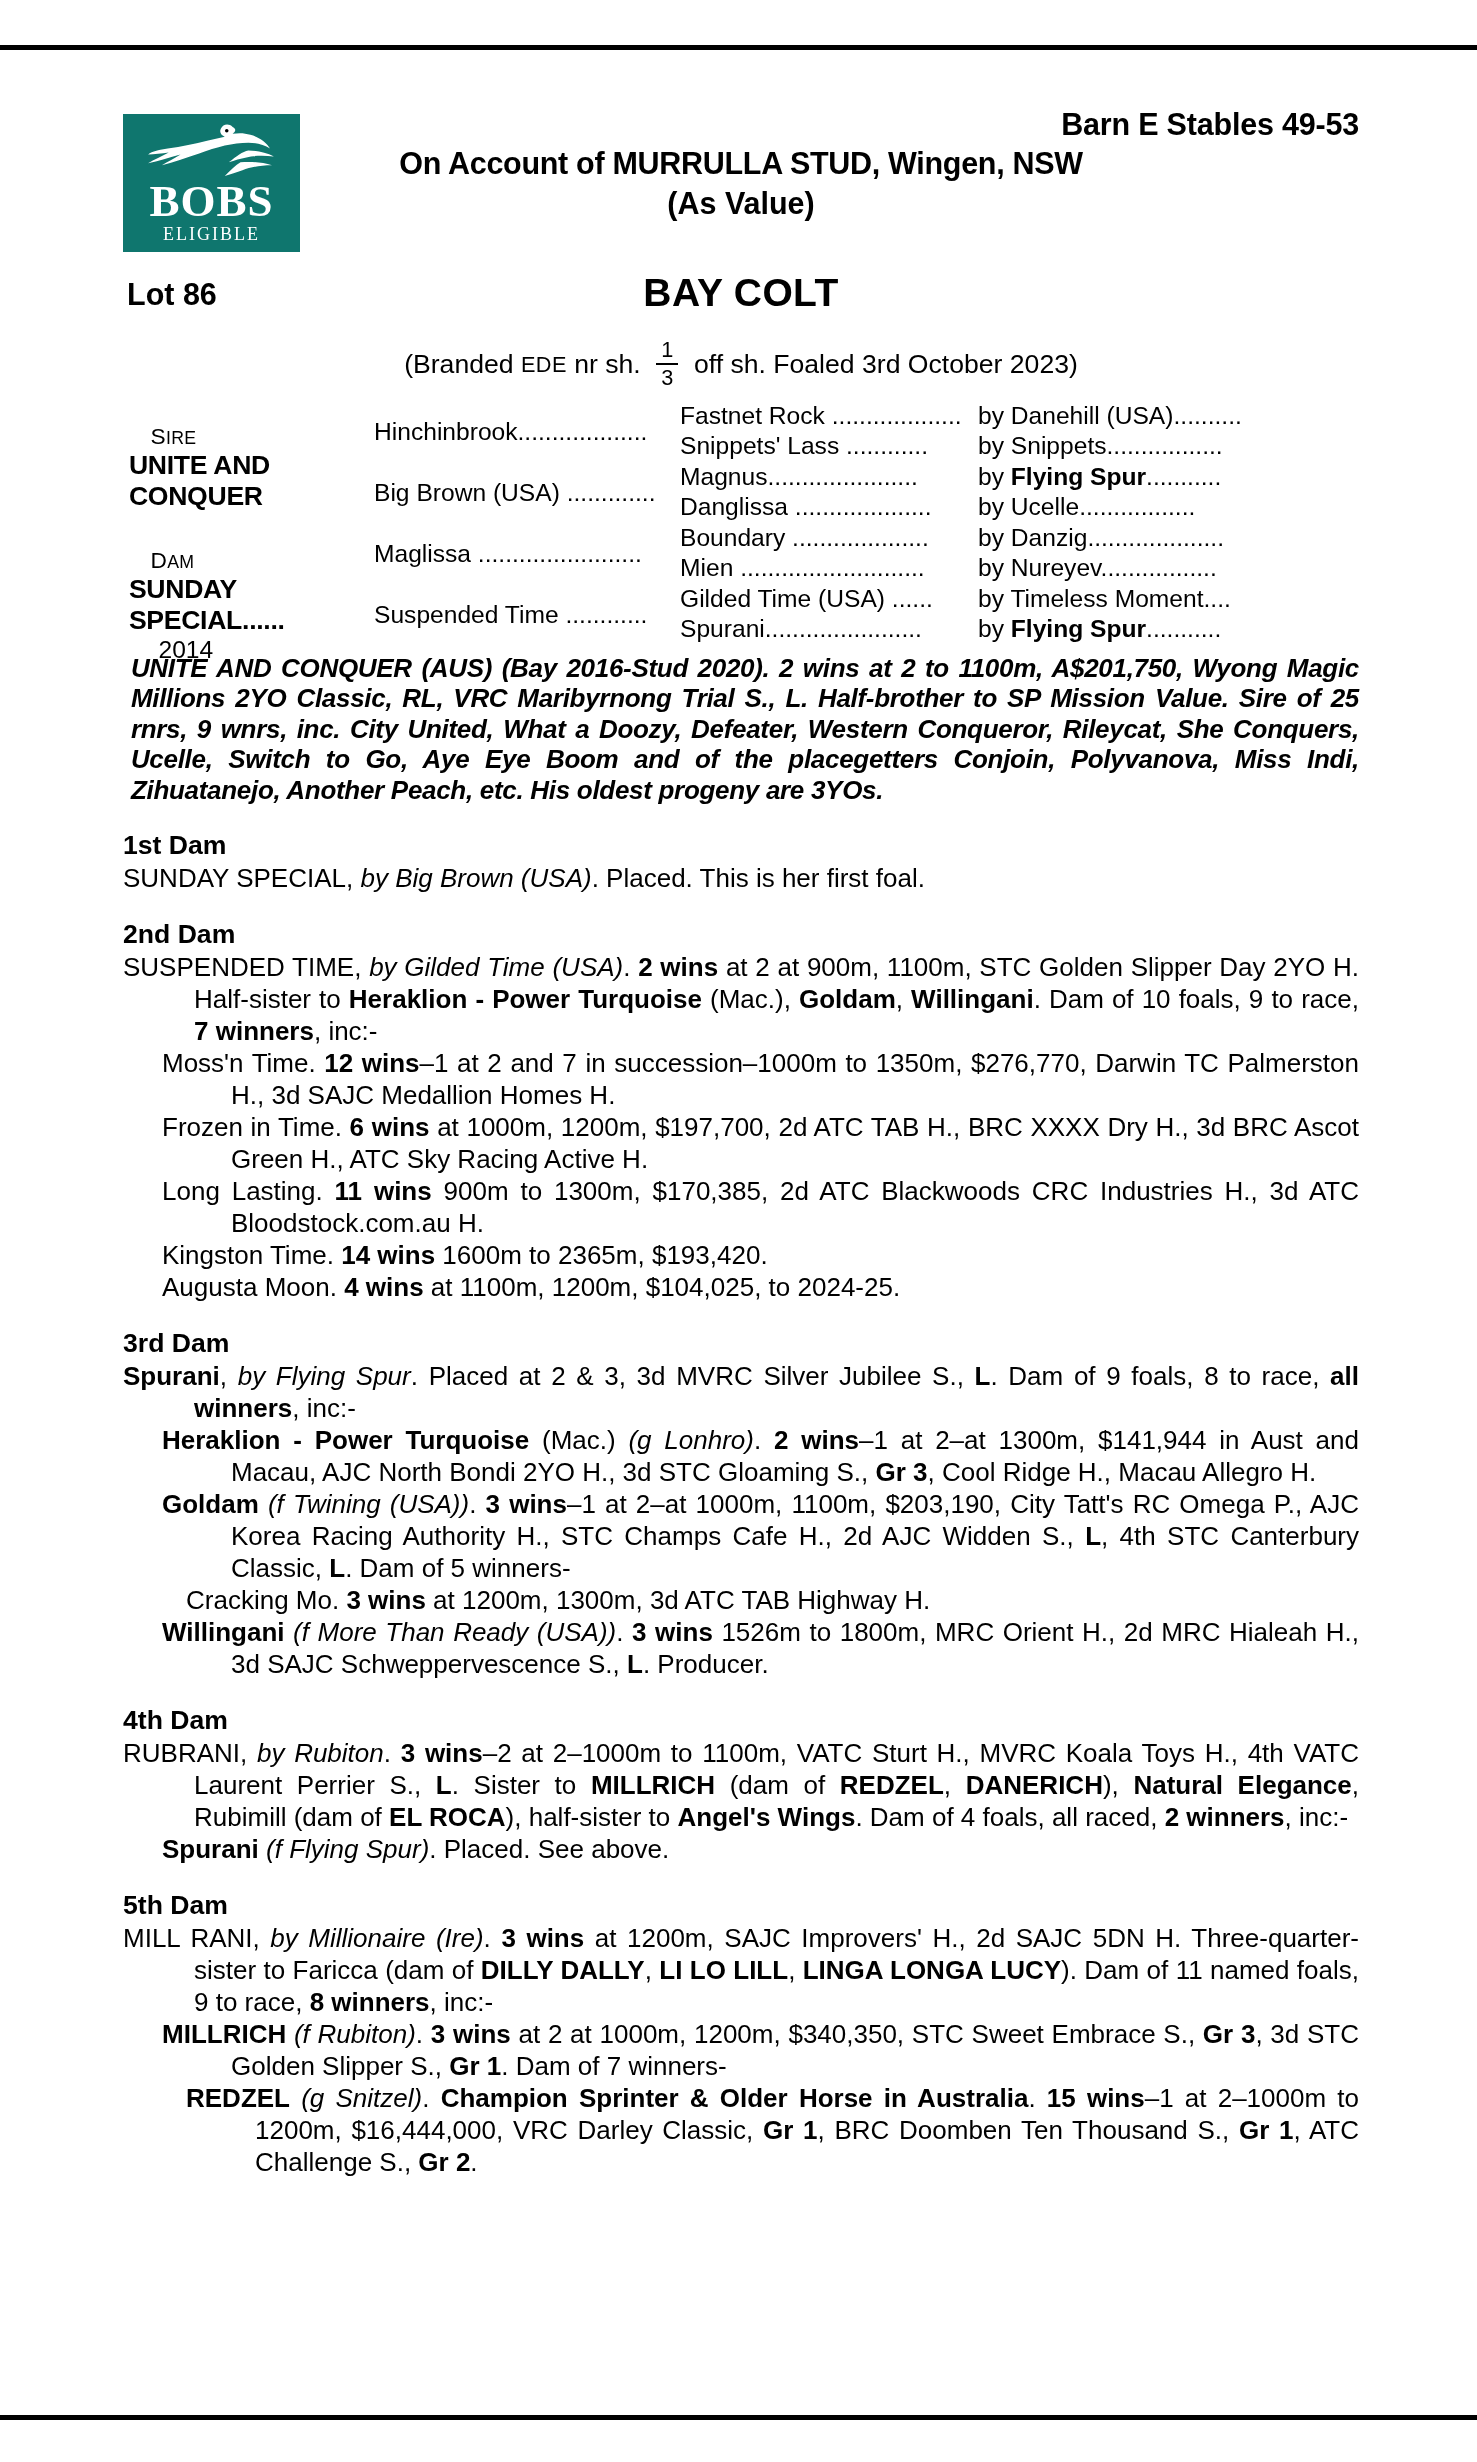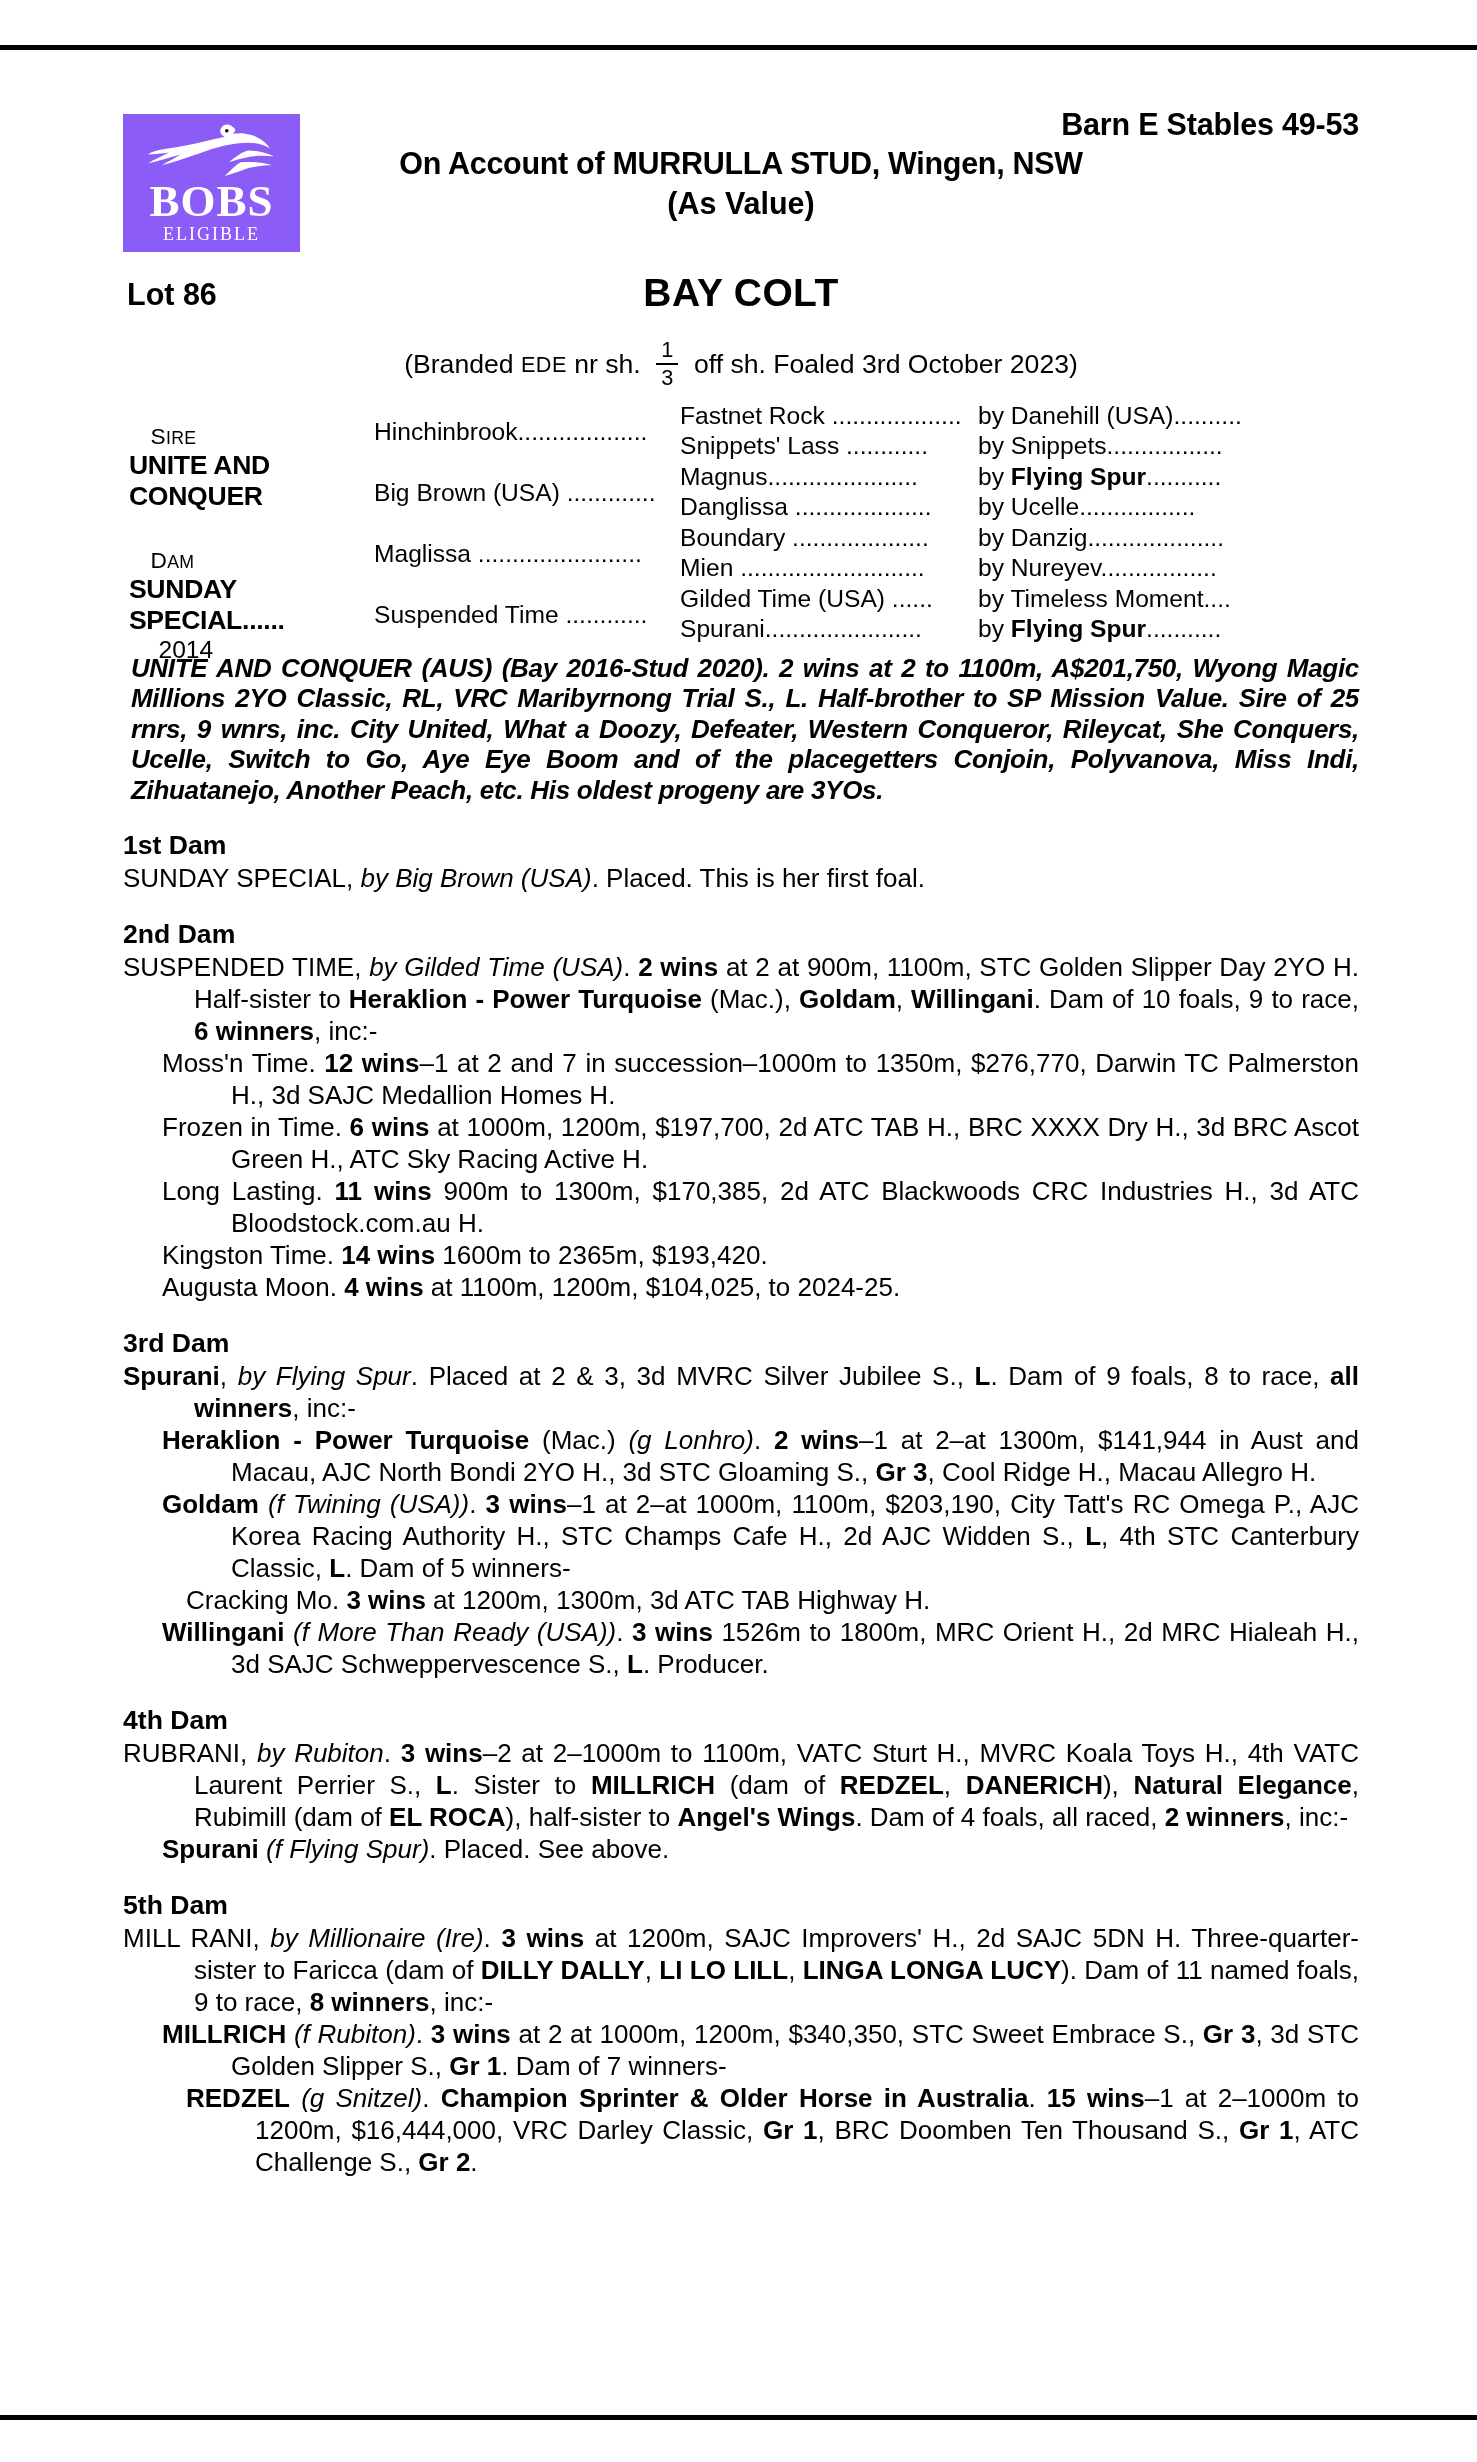--- a/index.html
+++ b/index.html
@@ -46,21 +46,21 @@
   .header {
     position: relative;
     height: 182px;
   }
   .bobs-logo {
     position: absolute;
     left: 0px;
     top: 24.6px;
     width: 177px;
     height: 138px;
-    background: #8b5cf6;
+    background: #0f766e;
     color: #fff;
     text-align: center;
     overflow: hidden;
   }
   .bobs-horse {
     width: 148px;
     height: 59px;
     margin: 7.9px auto 0 auto;
     display: block;
   }
@@ -339,21 +339,21 @@
           <div class="ped-line"><span>by </span><span class="b">Flying Spur</span><span class="dots">...........</span></div>
         </div>
     </div>
 
     <div class="blurb">UNITE AND CONQUER (AUS) (Bay 2016-Stud 2020). 2 wins at 2 to 1100m, A$201,750, Wyong Magic Millions 2YO Classic, RL, VRC Maribyrnong Trial S., L. Half-brother to SP Mission Value. Sire of 25 rnrs, 9 wnrs, inc. City United, What a Doozy, Defeater, Western Conqueror, Rileycat, She Conquers, Ucelle, Switch to Go, Aye Eye Boom and of the placegetters Conjoin, Polyvanova, Miss Indi, Zihuatanejo, Another Peach, etc. His oldest progeny are 3YOs.</div>
 
     <div id="dams">
         <div class="dam-head">1st Dam</div>
         <p class="entry lvl0">SUNDAY SPECIAL, <i>by Big Brown (USA)</i>. Placed. This is her first foal.</p>
         <div class="dam-head">2nd Dam</div>
-        <p class="entry lvl0">SUSPENDED TIME, <i>by Gilded Time (USA)</i>. <b>2 wins</b> at 2 at 900m, 1100m, STC Golden Slipper Day 2YO H. Half-sister to <b>Heraklion - Power Turquoise</b> (Mac.), <b>Goldam</b>, <b>Willingani</b>. Dam of 10 foals, 9 to race, <b>6 winners</b>, inc:-</p>
+        <p class="entry lvl0">SUSPENDED TIME, <i>by Gilded Time (USA)</i>. <b>2 wins</b> at 2 at 900m, 1100m, STC Golden Slipper Day 2YO H. Half-sister to <b>Heraklion - Power Turquoise</b> (Mac.), <b>Goldam</b>, <b>Willingani</b>. Dam of 10 foals, 9 to race, <b>7 winners</b>, inc:-</p>
         <p class="entry lvl1">Moss'n Time. <b>12 wins</b>–1 at 2 and 7 in succession–1000m to 1350m, $276,770, Darwin TC Palmerston H., 3d SAJC Medallion Homes H.</p>
         <p class="entry lvl1">Frozen in Time. <b>6 wins</b> at 1000m, 1200m, $197,700, 2d ATC TAB H., BRC XXXX Dry H., 3d BRC Ascot Green H., ATC Sky Racing Active H.</p>
         <p class="entry lvl1">Long Lasting. <b>11 wins</b> 900m to 1300m, $170,385, 2d ATC Blackwoods CRC Industries H., 3d ATC Bloodstock.com.au H.</p>
         <p class="entry lvl1">Kingston Time. <b>14 wins</b> 1600m to 2365m, $193,420.</p>
         <p class="entry lvl1">Augusta Moon. <b>4 wins</b> at 1100m, 1200m, $104,025, to 2024-25.</p>
         <div class="dam-head">3rd Dam</div>
         <p class="entry lvl0"><b>Spurani</b>, <i>by Flying Spur</i>. Placed at 2 &amp; 3, 3d MVRC Silver Jubilee S., <b>L</b>. Dam of 9 foals, 8 to race, <b>all winners</b>, inc:-</p>
         <p class="entry lvl1"><b>Heraklion - Power Turquoise</b> (Mac.) <i>(g Lonhro)</i>. <b>2 wins</b>–1 at 2–at 1300m, $141,944 in Aust and Macau, AJC North Bondi 2YO H., 3d STC Gloaming S., <b>Gr 3</b>, Cool Ridge H., Macau Allegro H.</p>
         <p class="entry lvl1"><b>Goldam</b> <i>(f Twining (USA))</i>. <b>3 wins</b>–1 at 2–at 1000m, 1100m, $203,190, City Tatt's RC Omega P., AJC Korea Racing Authority H., STC Champs Cafe H., 2d AJC Widden S., <b>L</b>, 4th STC Canterbury Classic, <b>L</b>. Dam of 5 winners-</p>
         <p class="entry lvl2">Cracking Mo. <b>3 wins</b> at 1200m, 1300m, 3d ATC TAB Highway H.</p>

